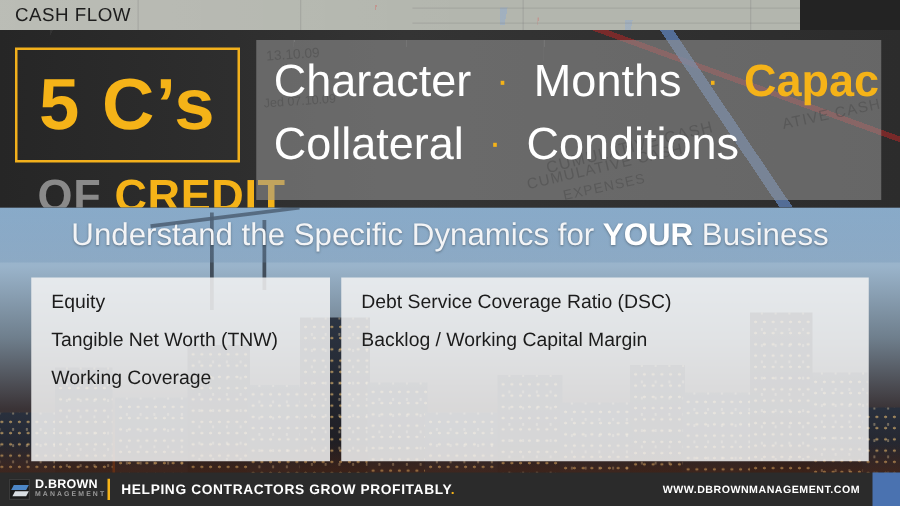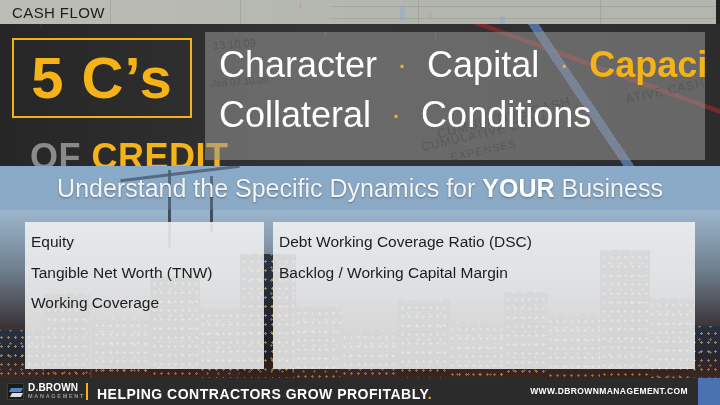--- a/index.html
+++ b/index.html
@@ -7,21 +7,21 @@
   body {
     font-family:"Liberation Sans", sans-serif;
     background:#2b2b2b;
     overflow:hidden;
     position:relative;
   }
   #slide { position:relative; width:720px; height:405px; overflow:hidden; background:#232323; }
 
   
   .topbar {
-    position:absolute; left:0; top:0; width:716px; height:24px;
+    position:absolute; left:0; top:0; width:640px; height:24px;
     background:#bef264; overflow:hidden;
   }
   .topbar .bgchart {
     position:absolute; inset:0;
     background:
       linear-gradient(106deg, rgba(205,120,120,.55) 0 1.5px, transparent 1.5px 100%) 300px 4px/240px 10px no-repeat,
       linear-gradient(104deg, rgba(205,120,120,.5) 0 1.5px, transparent 1.5px 100%) 430px 14px/260px 12px no-repeat,
       linear-gradient(100deg, rgba(150,170,205,.65) 0 6px, transparent 6px 100%) 400px 6px/300px 14px no-repeat,
       linear-gradient(100deg, rgba(150,170,205,.6) 0 6px, transparent 6px 100%) 500px 16px/220px 12px no-repeat,
       linear-gradient(to right, rgba(255,255,255,.10), rgba(255,255,255,0) 60%),
@@ -46,21 +46,21 @@
   }
   .hero-chart {
     position:absolute; right:0; top:0; width:260px; height:142px;
     background:
       linear-gradient(56deg, transparent 46%, rgba(95,130,185,.75) 46% 49%, transparent 49%),
       linear-gradient(20deg, transparent 62%, rgba(150,40,40,.7) 62% 64%, transparent 64%);
   }
 
   
   .cbox {
-    position:absolute; left:12px; top:14px; width:180px; height:80px;
+    position:absolute; left:12px; top:14px; width:180px; height:92px;
     border:2px solid #f2b01c;
     display:flex; align-items:center; justify-content:center;
   }
   .cbox-text { font-size:58px; font-weight:bold; color:#f5b318; line-height:1; letter-spacing:1px; }
   .ofcredit {
     position:absolute; left:30px; top:112px;
     font-size:36px; font-weight:bold; letter-spacing:.5px; white-space:nowrap;
   }
   .ofcredit .of { color:#8a8a8a; }
   .ofcredit .credit { color:#f5b318; }
@@ -126,21 +126,21 @@
   }
   .banner-text {
     font-size:25px; color:#f3f4f6; white-space:nowrap;
     text-shadow:0 1px 2px rgba(0,0,0,.35);
   }
   .banner-text b { font-weight:bold; color:#ffffff; }
 
   
   .panel {
     position:absolute; background:rgba(243,243,243,.86);
-    padding:12px 6px;
+    padding:12px 16px;
   }
   .panel-left  { left:25px;  top:222px; width:239px; height:147px; }
   .panel-right { left:273px; top:222px; width:422px; height:147px; }
   .panel li { list-style:none; font-size:15.5px; color:#1c1c1c; line-height:1; margin-bottom:15px; white-space:pre; }
   .panel li:last-child { margin-bottom:0; }
 
   
   .footer { position:absolute; left:0; top:378px; width:720px; height:27px; background:#2b2b2b; }
   .footer-blue { position:absolute; right:0; top:0; width:22px; height:27px; background:#4a72b0; }
   .logo-mark {
@@ -159,21 +159,21 @@
     position:absolute; left:28px; top:4px;
     font-size:10px; font-weight:bold; color:#ffffff; letter-spacing:.2px;
   }
   .logo-sub {
     position:absolute; left:28px; top:15px;
     font-size:5.5px; font-weight:bold; color:#9a9a9a; letter-spacing:1.7px;
   }
   .footer-div { position:absolute; left:86px; top:5px; width:2px; height:17px; background:#f5b318; }
   .footer-tag {
     position:absolute; left:97px; top:8px;
-    font-size:14px; font-weight:bold; color:#ffffff; letter-spacing:.5px;
+    font-size:11px; font-weight:bold; color:#ffffff; letter-spacing:.5px;
   }
   .footer-tag .dot { color:#f5b318; }
   .footer-url {
     position:absolute; right:32px; top:8px;
     font-size:8.5px; font-weight:bold; color:#ffffff; letter-spacing:.4px;
   }
 </style>
 </head>
 <body>
 
@@ -209,21 +209,21 @@
       <div class="ghost g1">13.10.09</div>
       <div class="ghost g2">Jed 07.10.09</div>
       <div class="ghost g6">ATIVE CASH</div>
       <div class="ghost g3">CUMULATIVE CASH</div>
       <div class="ghost g4">CUMULATIVE CASH</div>
       <div class="ghost g5">EXPENSES</div>
 
       <div class="crow r1">
         <span>Character</span>
         <span class="dot">·</span>
-        <span>Capital</span>
+        <span>Months</span>
         <span class="dot">·</span>
         <span class="hl">Capacity</span>
       </div>
 
       <div class="crow r2">
         <span>Collateral</span>
         <span class="dot">·</span>
         <span>Conditions</span>
       </div>
     </div>
@@ -262,21 +262,21 @@
     </div>
   </div>
 
   <ul class="panel panel-left">
     <li>Equity</li>
     <li>Tangible Net Worth (TNW)</li>
     <li>Working Coverage</li>
   </ul>
 
   <ul class="panel panel-right">
-    <li>Debt Working Coverage Ratio (DSC)</li>
+    <li>Debt Service Coverage Ratio (DSC)</li>
     <li>Backlog / Working Capital Margin</li>
   </ul>
 
   <div class="footer">
     <div class="logo-mark">
       <div class="sw1"></div>
       <div class="sw2"></div>
     </div>
     <div class="logo-name">D.BROWN</div>
     <div class="logo-sub">MANAGEMENT</div>

